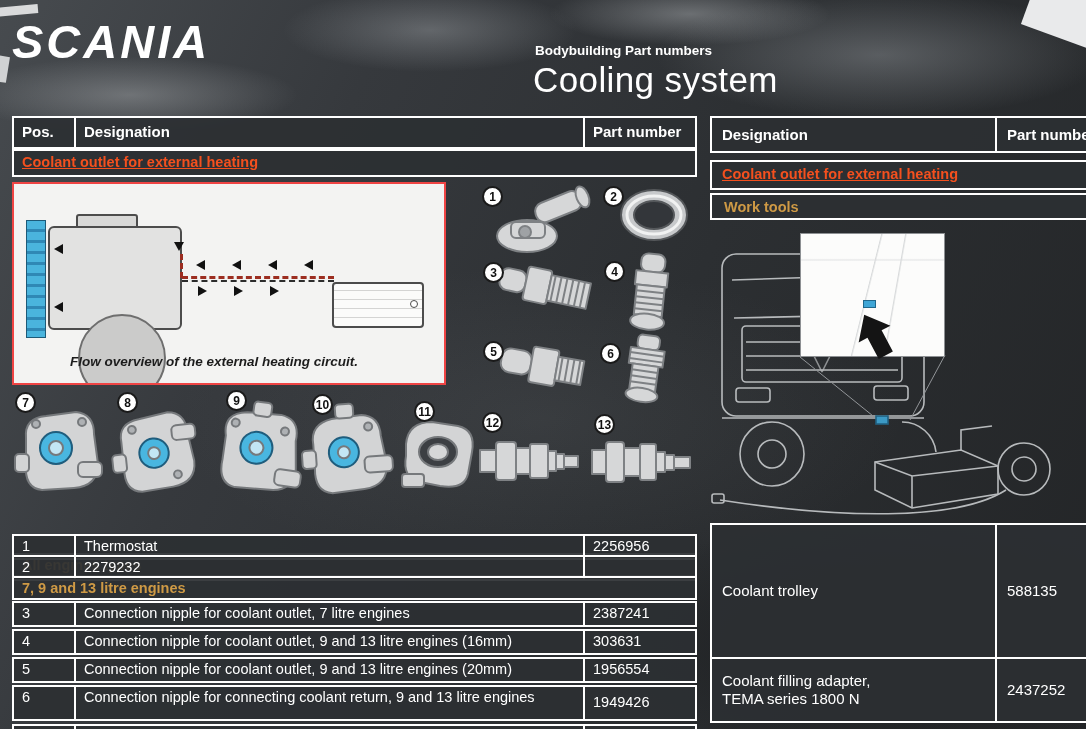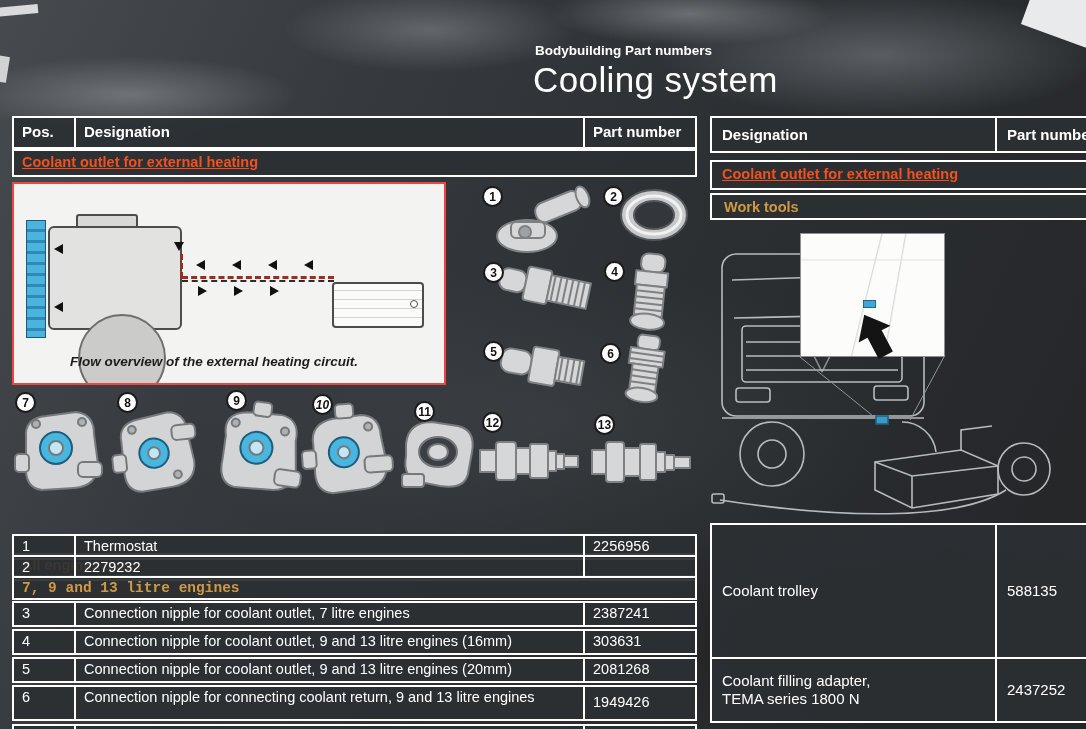--- a/index.html
+++ b/index.html
@@ -77,20 +77,21 @@
 </style>
 </head>
 <body>
 
 <div class="stage">
   <div class="bg"></div>
   <div class="hl tr"></div>
   <div class="hl tl"></div>
   <div class="hl le"></div>
 
+  <div class="logo">SCANIA</div>
   <div class="subtitle">Bodybuilding Part numbers</div>
   <div class="title">Cooling system</div>
 
   <div class="tbl grid3 thead" style="left:12px;top:116px;width:685px;">
     <div>Pos.</div>
     <div>Designation</div>
     <div>Part number</div>
   </div>
 
   <div class="tbl linkpad" style="left:12px;top:149px;width:685px;">
@@ -122,21 +123,21 @@
 
   <span class="badge" style="left:482px;top:186px;">1</span>
   <span class="badge" style="left:603px;top:186px;">2</span>
   <span class="badge" style="left:483px;top:262px;">3</span>
   <span class="badge" style="left:604px;top:261px;">4</span>
   <span class="badge" style="left:483px;top:341px;">5</span>
   <span class="badge" style="left:600px;top:343px;">6</span>
   <span class="badge" style="left:15px;top:392px;">7</span>
   <span class="badge" style="left:117px;top:392px;">8</span>
   <span class="badge" style="left:226px;top:390px;">9</span>
-  <span class="badge" style="left:312px;top:394px;font-style:italic;">10</span>
+  <span class="badge" style="left:312px;top:394px;">10</span>
   <span class="badge" style="left:414px;top:401px;">11</span>
   <span class="badge" style="left:482px;top:412px;">12</span>
   <span class="badge" style="left:594px;top:414px;">13</span>
 
   <div class="part" style="left:495px;top:180px;width:100px;height:78px;">
     <svg viewBox="0 0 100 78" fill="#d6d7d8" stroke="#7e8184" stroke-width="2" stroke-linejoin="round">
       <ellipse cx="32" cy="56" rx="30" ry="16"></ellipse>
         <rect x="16" y="42" width="34" height="16" rx="5"></rect>
       <g transform="rotate(-22 55 30)">
           <rect x="40" y="20" width="48" height="20" rx="9"></rect>
@@ -276,36 +277,36 @@
   <div class="tbl grid3" style="left:12px;top:534px;width:685px;">
     <div>1</div>
     <div>Thermostat</div>
     <div>2256956</div>
   </div>
   <div class="tbl grid3" style="left:12px;top:555px;width:685px;">
     <div>2</div>
     <div>2279232</div>
   </div>
 
-  <div class="tbl seclab" style="left:12px;top:576px;width:685px;height:24px;font-family:Liberation Mono, monospace;">7, 9 and 13 litre engines</div>
+  <div class="tbl seclab" style="left:12px;top:576px;width:685px;height:24px;">7, 9 and 13 litre engines</div>
 
   <div class="tbl grid3" style="left:12px;top:601px;width:685px;">
     <div>3</div>
     <div>Connection nipple for coolant outlet, 7 litre engines</div>
     <div>2387241</div>
   </div>
   <div class="tbl grid3" style="left:12px;top:629px;width:685px;">
     <div>4</div>
     <div>Connection nipple for coolant outlet, 9 and 13 litre engines (16mm)</div>
     <div>303631</div>
   </div>
   <div class="tbl grid3" style="left:12px;top:657px;width:685px;">
     <div>5</div>
     <div>Connection nipple for coolant outlet, 9 and 13 litre engines (20mm)</div>
-    <div>2081268</div>
+    <div>1956554</div>
   </div>
   <div class="tbl grid3" style="left:12px;top:685px;width:685px;min-height:36px;">
     <div>6</div>
     <div>Connection nipple for connecting coolant return, 9 and 13 litre engines</div>
     <div style="display:flex;align-items:center;">1949426</div>
   </div>
   <div class="tbl grid3" style="left:12px;top:724px;width:685px;">
     <div>7</div>
     <div>Thermostat housing, 7 litre engines</div>
     <div>2237202</div>

